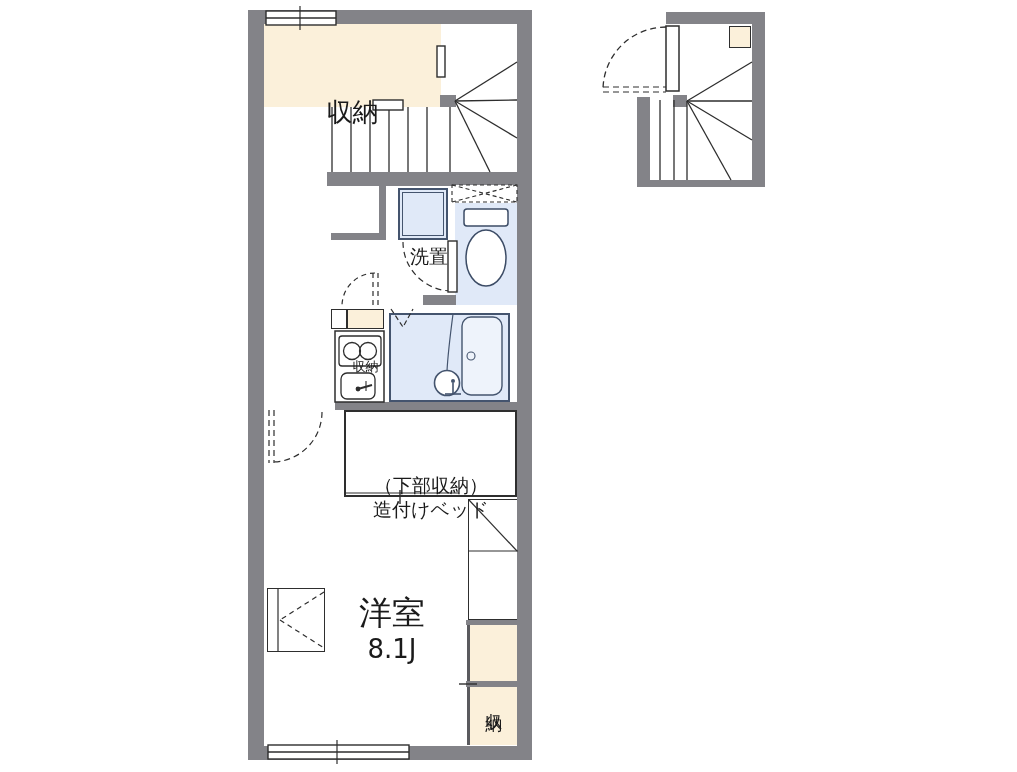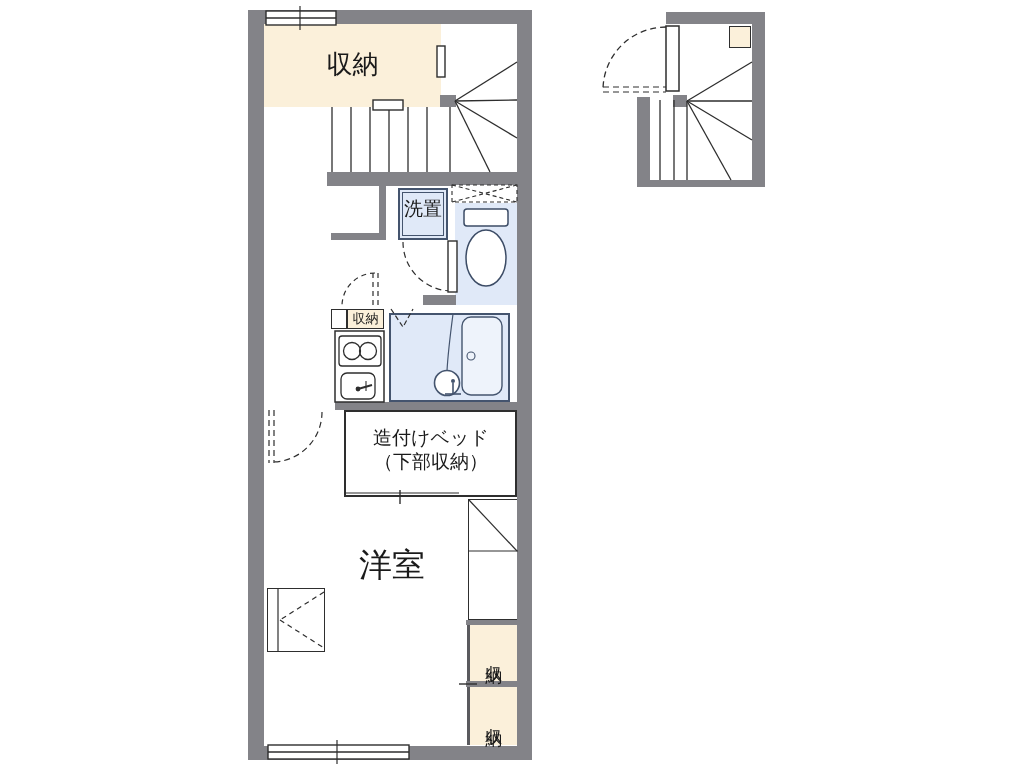--- a/index.html
+++ b/index.html
@@ -5,21 +5,21 @@
   html,body{margin:0;padding:0;background:#ffffff;}
   body{font-family:"DejaVu Sans","Liberation Sans",sans-serif;color:#1a1a1a;}
   #canvas{position:relative;width:1017px;height:772px;background:#ffffff;overflow:hidden;}
   .abs{position:absolute;box-sizing:border-box;}
   .wall{position:absolute;background:#838388;z-index:4;}
   .area{position:absolute;z-index:2;box-sizing:border-box;}
   .cream{background:#fbf0da;}
   .wet{background:#e0e9f8;}
   .white{background:#ffffff;}
   .boxed{border:2px solid #2e2e2e;background:#ffffff;z-index:3;}
-  .lbl{position:absolute;z-index:6;text-align:center;line-height:1.25;}
+  .lbl{position:absolute;z-index:6;text-align:center;line-height:1.25;margin-top:48px;}
   .v-label{writing-mode:vertical-rl;text-orientation:upright;letter-spacing:2px;}
   svg.overlay{position:absolute;left:0;top:0;z-index:5;}
   .darkbar{position:absolute;background:#5a5a5e;z-index:6;}
 </style>
 </head>
 <body>
 
 <div id="canvas">
 
   <div class="area white" style="left:264px;top:24px;width:253px;height:722px;"></div>
@@ -184,30 +184,31 @@
       <line x1="469" y1="500" x2="517" y2="551"></line>
     </g>
 
     <g stroke="#2e2e2e" stroke-width="1.4">
       <line x1="459" y1="684" x2="477" y2="684"></line>
     </g>
   </svg>
 
   <div class="lbl" style="left:264px;top:48px;width:177px;font-size:26px;">収納</div>
 
-  <div class="lbl" style="left:398px;top:197px;width:50px;font-size:19px;">洗置</div>
+  <div class="lbl" style="left:398px;top:197px;width:50px;font-size:19px;text-align:right;">洗置</div>
 
   <div class="lbl" style="left:347px;top:311px;width:37px;font-size:13px;">収納</div>
 
   <div class="lbl" style="left:350px;top:426px;width:162px;font-size:19px;">
+    <div>（下部収納）</div>
     <div>造付けベッド</div>
-    <div>（下部収納）</div>
   </div>
 
   <div class="lbl" style="left:307px;top:544px;width:170px;">
     <div style="font-size:33px;">洋室</div>
+    <div style="font-size:26px;">8.1J</div>
   </div>
 
   <div class="lbl v-label" style="left:483px;top:631px;height:46px;font-size:17px;">収納</div>
 
   <div class="lbl v-label" style="left:483px;top:694px;height:46px;font-size:17px;">収納</div>
 
 </div>
 
 </body></html>

